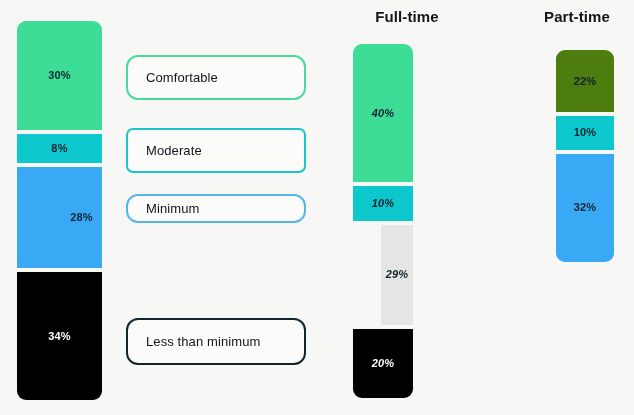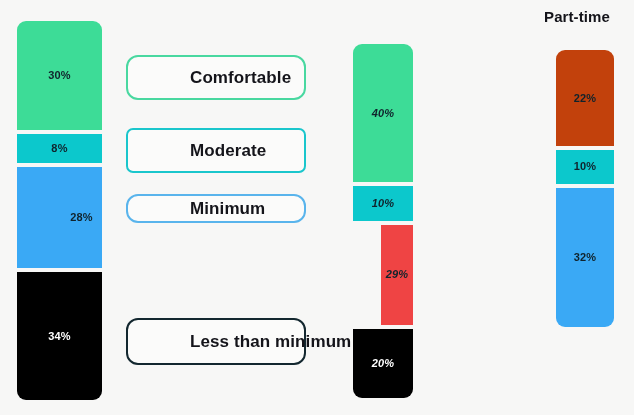--- a/index.html
+++ b/index.html
@@ -94,37 +94,37 @@
     width: 180px;
     box-sizing: border-box;
     background: #fbfbfa;
     border: 2px solid #000;
     border-radius: 12px;
     display: flex;
     align-items: center;
     padding-left: 18px;
   }
   .legend-pill .pill-label {
-    font-size: 17px;
-    font-weight: 700;
+    font-size: 13px;
+    font-weight: 400;
     color: #14141a;
     letter-spacing: 0.1px;
     white-space: nowrap;
-    margin-left: 44px;
   }
   #legend-pill-0 { top: 34px;  height: 45px; }
   #legend-pill-1 { top: 107px; height: 45px; }
   #legend-pill-2 { top: 173px; height: 29px; }
   #legend-pill-3 { top: 297px; height: 47px; }
 </style>
 </head>
 <body style="background: rgb(247, 247, 246);">
 
 <div id="canvas" style="background: rgb(247, 247, 246);">
 
+  <div class="col-header" id="header-fulltime">Full-time</div>
   <div class="col-header" id="header-parttime">Part-time</div>
 
   <div class="bar-stack" id="bar-overall">
       <div class="bar-segment" style="background: rgb(61, 220, 151); height: 110.1px;">
         <span class="seg-label seg-dark-text" style="color: rgb(16, 35, 44);">30%</span>
       </div>
       <div class="bar-segment" style="background: rgb(12, 200, 204); height: 29.36px;">
         <span class="seg-label seg-dark-text" style="color: rgb(16, 35, 44);">8%</span>
       </div>
       <div class="bar-segment" style="background: rgb(58, 169, 245); height: 102.76px; padding-left: 44px;">
@@ -150,33 +150,33 @@
     </div>
   </div>
 
   <div class="bar-stack" id="bar-fulltime">
       <div class="bar-segment" style="background: rgb(61, 220, 151); height: 138.182px;">
         <span class="seg-label seg-dark-text" style="color: rgb(16, 35, 44);">40%</span>
       </div>
       <div class="bar-segment" style="background: rgb(12, 200, 204); height: 34.5455px;">
         <span class="seg-label seg-dark-text" style="color: rgb(16, 35, 44);">10%</span>
       </div>
-      <div class="bar-segment" style="background: #ef4444; height: 100.182px; margin-left: 28px;">
+      <div class="bar-segment" style="background: #e5e5e5; height: 100.182px; margin-left: 28px;">
         <span class="seg-label seg-dark-text" style="color: rgb(16, 35, 44);">29%</span>
       </div>
       <div class="bar-segment" style="background: rgb(0, 0, 0); height: 69.0909px;">
         <span class="seg-label seg-light-text" style="color: rgb(255, 255, 255);">20%</span>
       </div>
     </div>
 
   <div class="bar-stack" id="bar-parttime">
-      <div class="bar-segment" style="background: #c2410c; height: 96px;">
+      <div class="bar-segment" style="background: #4d7c0f; height: 62px;">
         <span class="seg-label seg-dark-text" style="color: rgb(16, 35, 44);">22%</span>
       </div>
       <div class="bar-segment" style="background: rgb(12, 200, 204); height: 33.7px;">
         <span class="seg-label seg-dark-text" style="color: rgb(16, 35, 44);">10%</span>
       </div>
-      <div class="bar-segment" style="background: rgb(58, 169, 245); height: 139px;">
+      <div class="bar-segment" style="background: rgb(58, 169, 245); height: 108px;">
         <span class="seg-label seg-dark-text" style="color: rgb(16, 35, 44);">32%</span>
       </div>
     </div>
 
 </div>
 
 </body></html>

